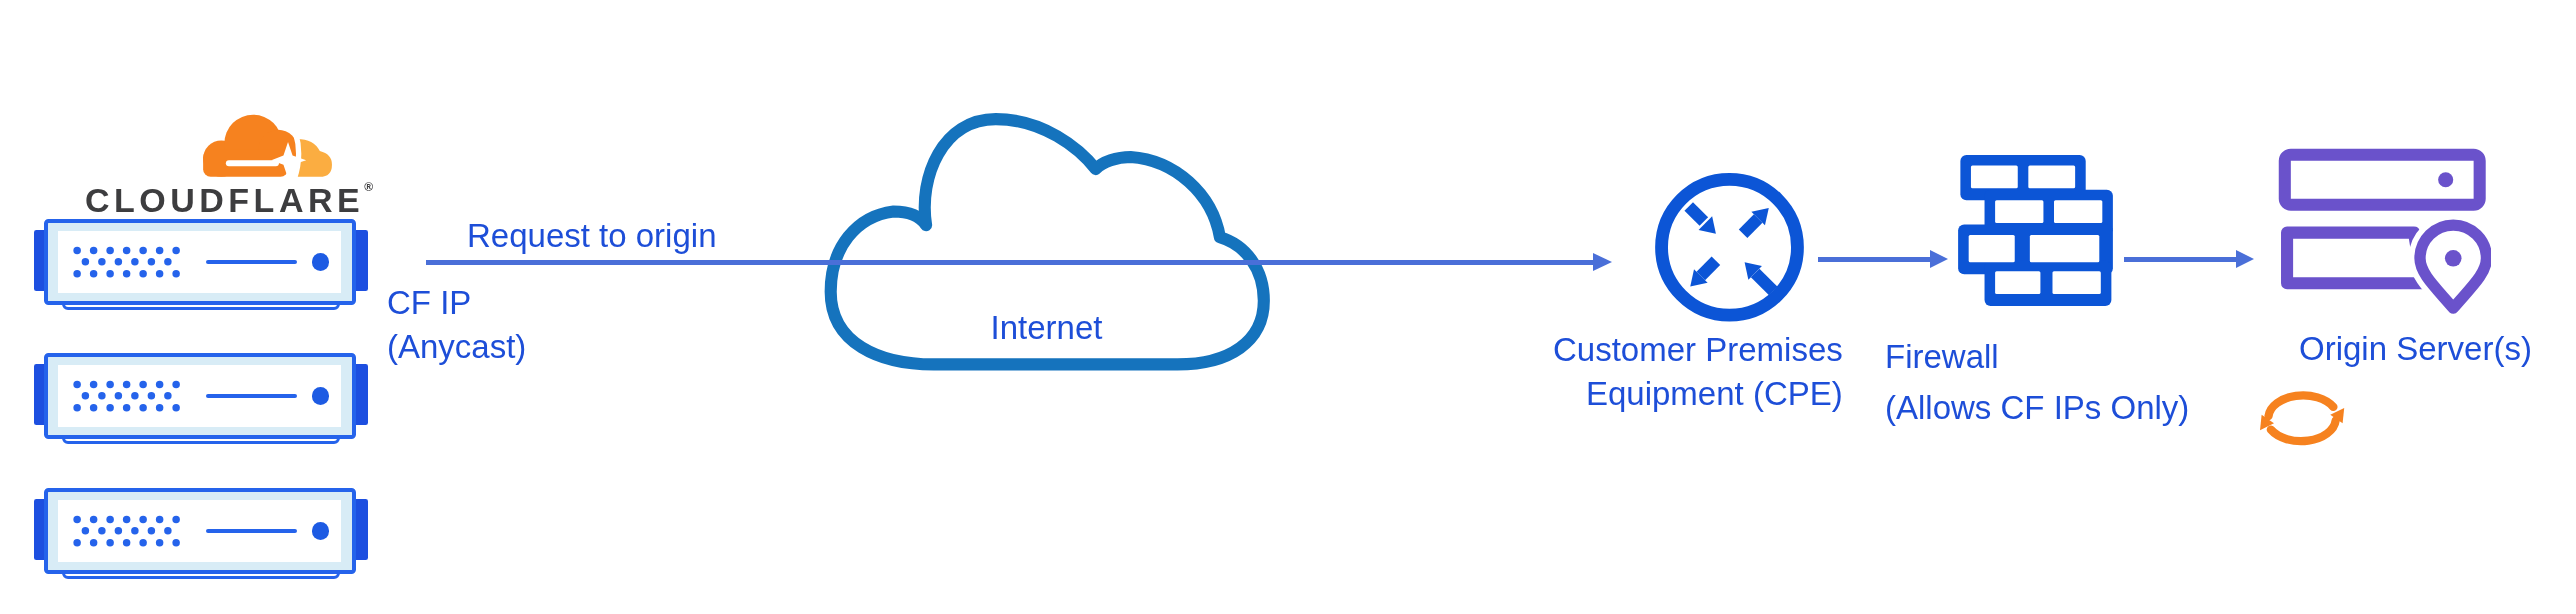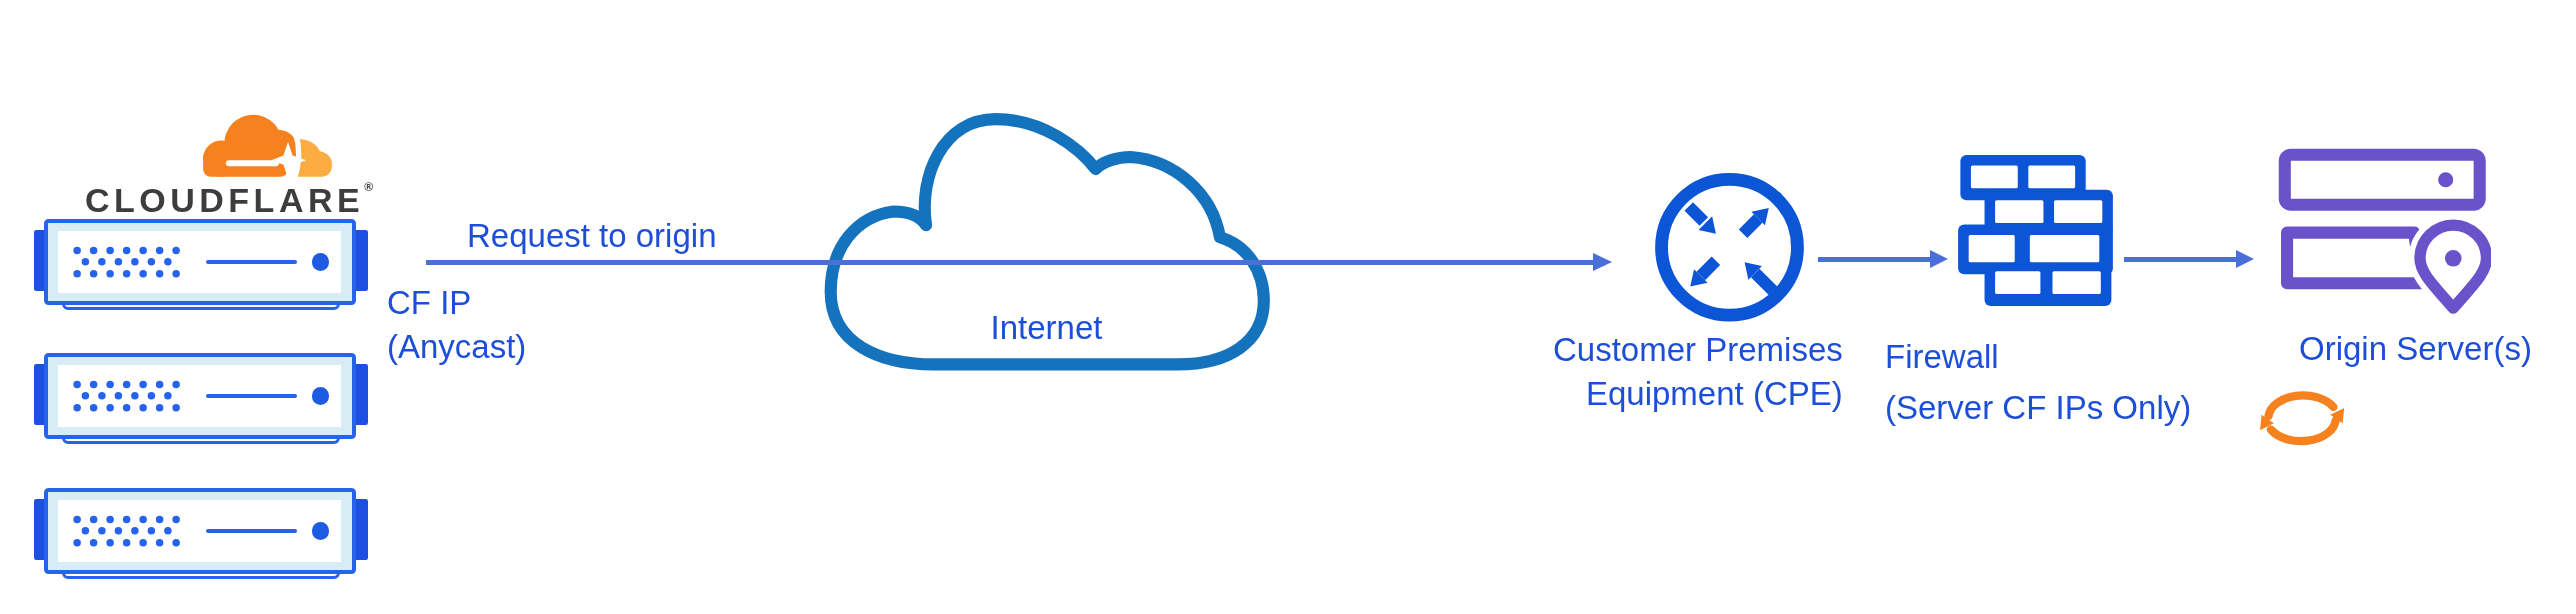--- a/index.html
+++ b/index.html
@@ -256,21 +256,21 @@
       <rect x="49" y="60" width="64" height="30" rx="2"></rect>
       <rect x="127" y="60" width="64" height="30" rx="2"></rect>
       <rect x="14" y="106" width="61" height="36" rx="2"></rect>
       <rect x="95" y="106" width="92" height="36" rx="2"></rect>
       <rect x="49" y="154" width="60" height="30" rx="2"></rect>
       <rect x="125" y="154" width="64" height="30" rx="2"></rect>
     </g>
   </svg>
   <div class="abs lbl" style="left:1885px;top:331px;width:303px;line-height:1.55;">
     <div>Firewall</div>
-    <div>(Server CF IPs Only)</div>
+    <div>(Allows CF IPs Only)</div>
   </div>
 
   <div class="abs hline-thin" style="left:2124px;top:257px;width:112px;"></div>
   <div class="abs ahead-sm" style="left:2236px;top:250px;"></div>
 
   <svg class="abs" style="left:2278px;top:148px;" width="213" height="170" viewBox="0 0 282 225">
     <rect x="9" y="9" width="258" height="66" rx="8" fill="#ffffff" stroke="#6A52CB" stroke-width="16" stroke-linejoin="round"></rect>
     <circle cx="222" cy="42" r="10" fill="#6A52CB"></circle>
     <path d="M 12,112 L 180,112 L 191,179 L 12,179 Z" fill="#ffffff" stroke="#6A52CB" stroke-width="16" stroke-linejoin="round"></path>
     <g>

